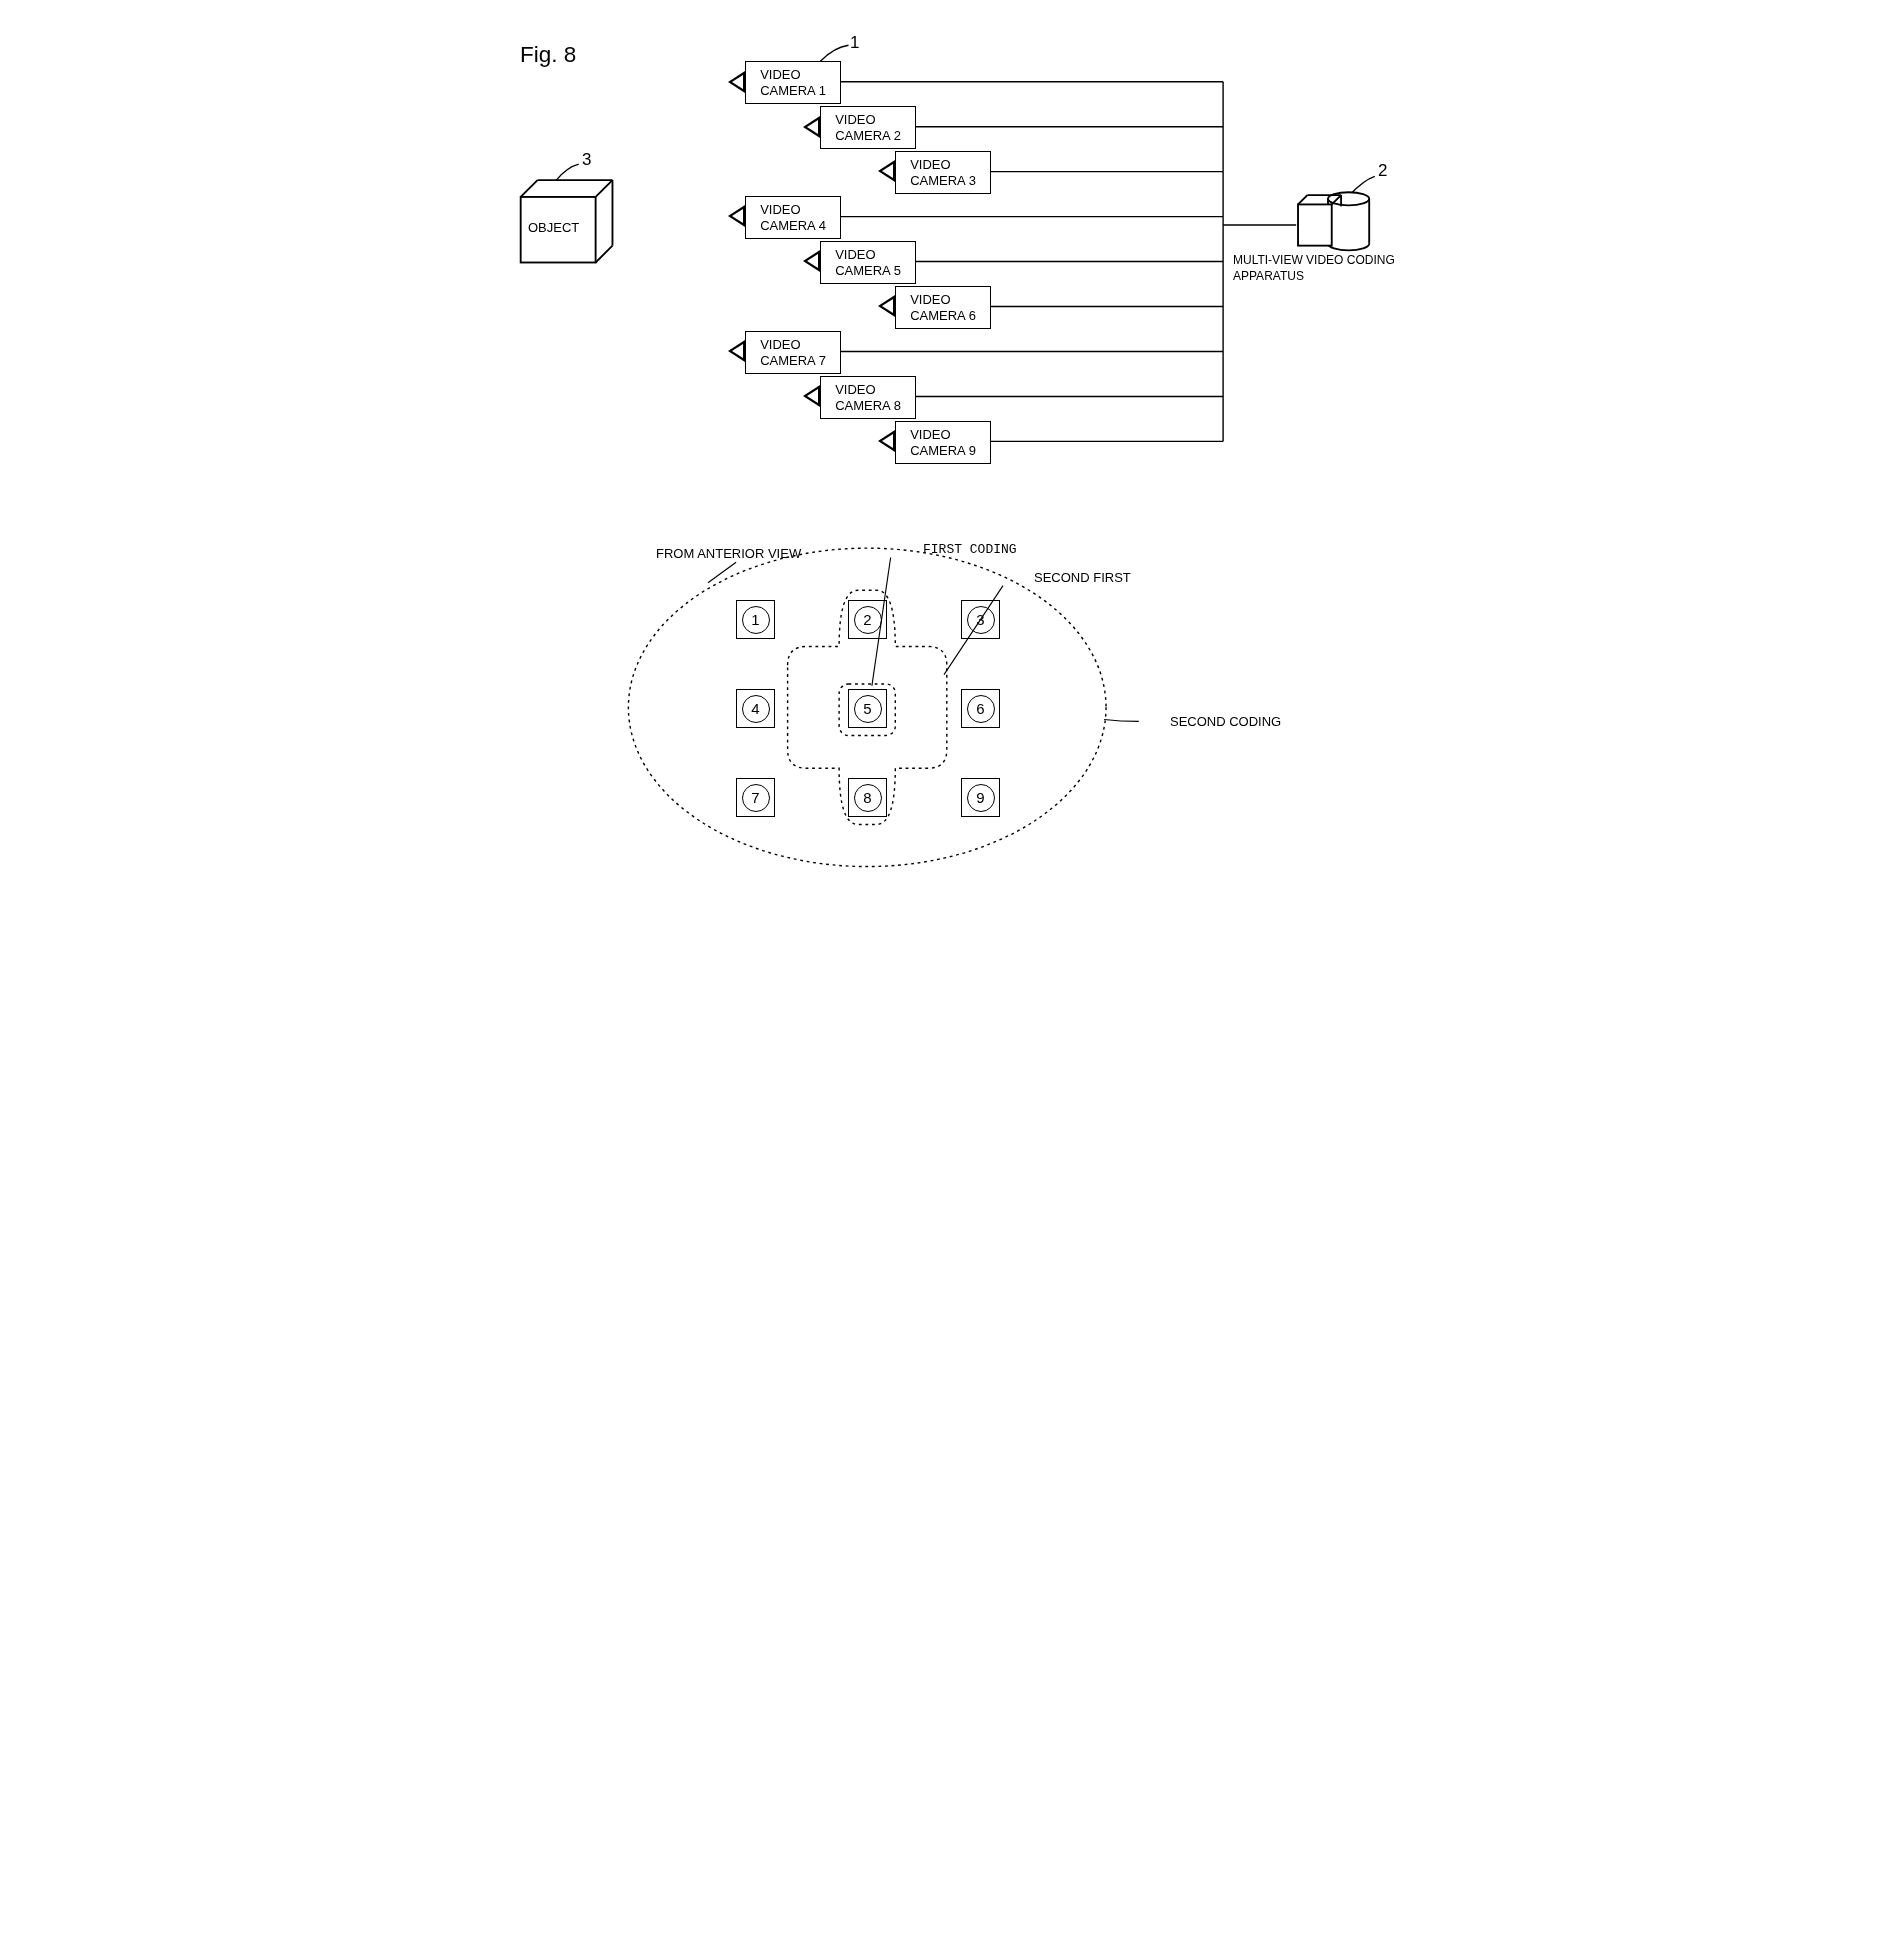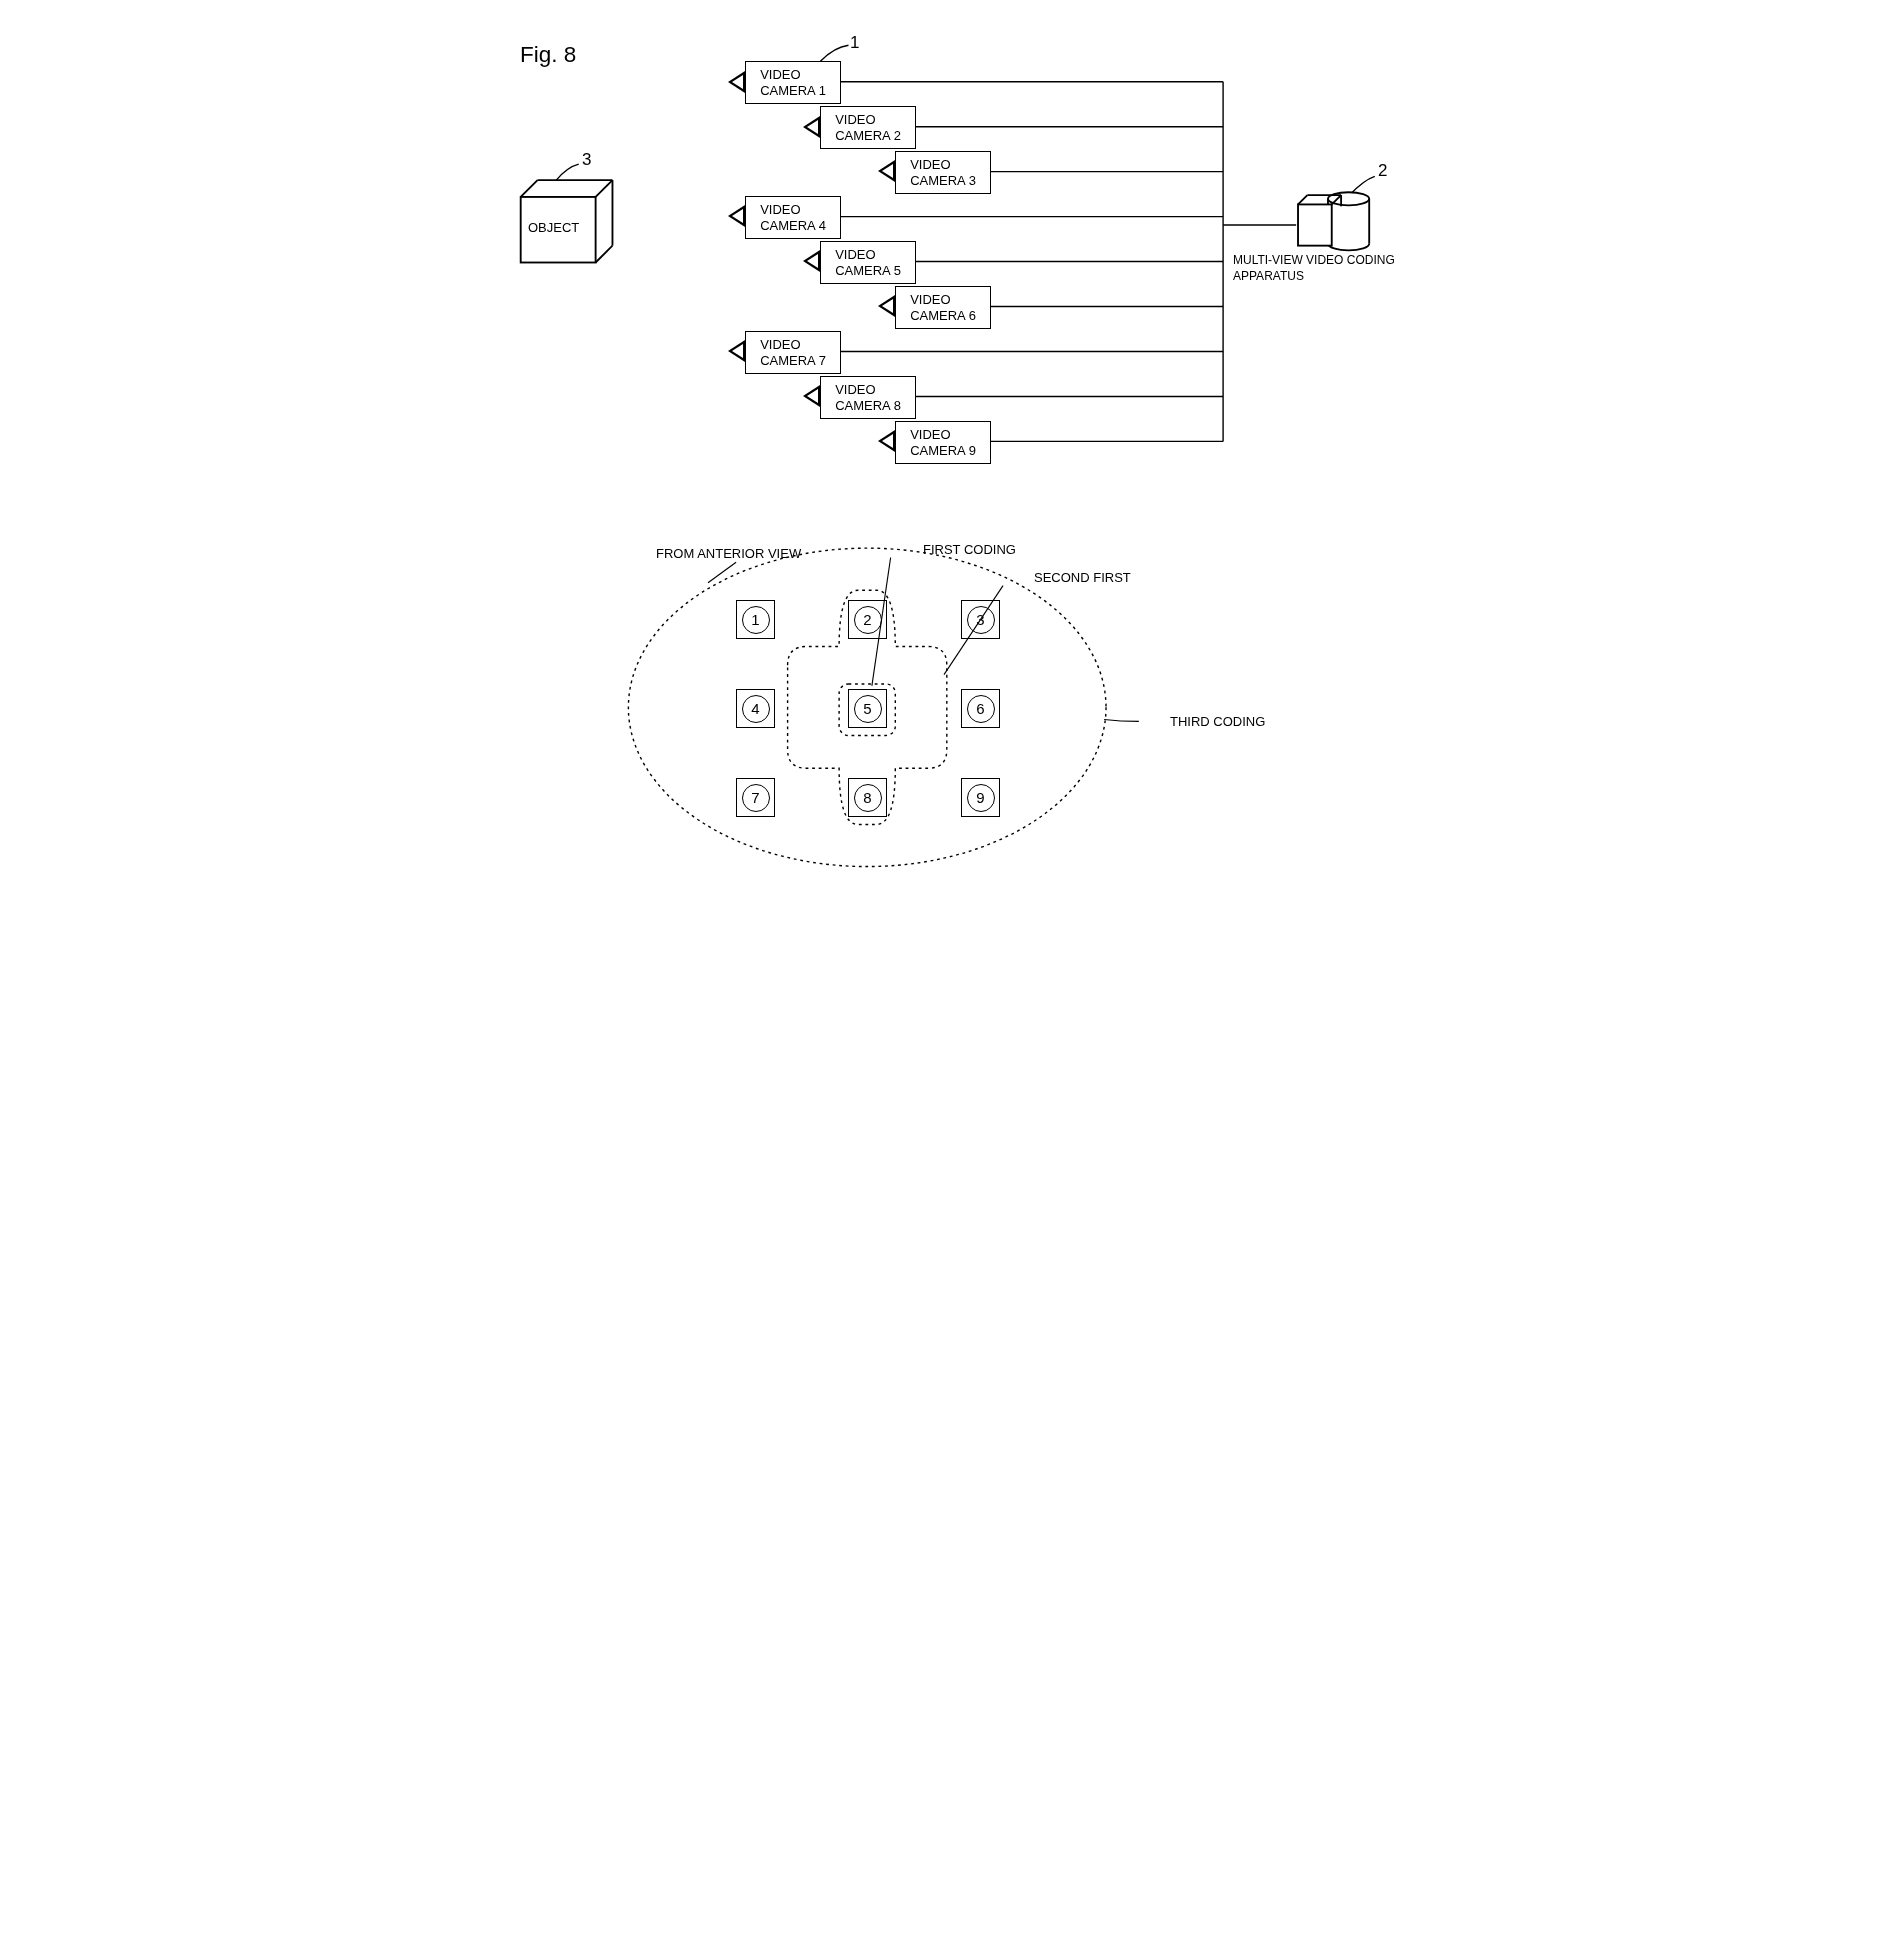--- a/index.html
+++ b/index.html
@@ -195,23 +195,23 @@
 
   <div class="lens" style="left:320px; top:366px;"></div>
   <div class="camera-box" style="left:337px; top:357px; width:94px; height:41px; white-space:pre-line;">VIDEO
 CAMERA 8</div>
 
   <div class="lens" style="left:395px; top:411px;"></div>
   <div class="camera-box" style="left:412px; top:402px; width:94px; height:41px; white-space:pre-line;">VIDEO
 CAMERA 9</div>
 
   <div class="bottom-label" style="left:145px; top:527px;">FROM ANTERIOR VIEW</div>
-  <div class="bottom-label" style="left:412px; top:523px;">FIRST CODING</div>
+  <div class="bottom-label" style="left:412px; top:523px;font-family:Liberation Mono, monospace;">FIRST CODING</div>
   <div class="bottom-label" style="left:523px; top:551px;">SECOND FIRST</div>
-  <div class="bottom-label" style="left:659px; top:695px;">THIRD CODING</div>
+  <div class="bottom-label" style="left:659px; top:695px;">SECOND CODING</div>
 
   <div class="sq-cam" style="left:253px; top:581px;">
       <div class="circle">1</div>
     </div>
   <div class="sq-cam" style="left:365px; top:581px;">
       <div class="circle">2</div>
     </div>
   <div class="sq-cam" style="left:478px; top:581px;">
       <div class="circle">3</div>
     </div>

